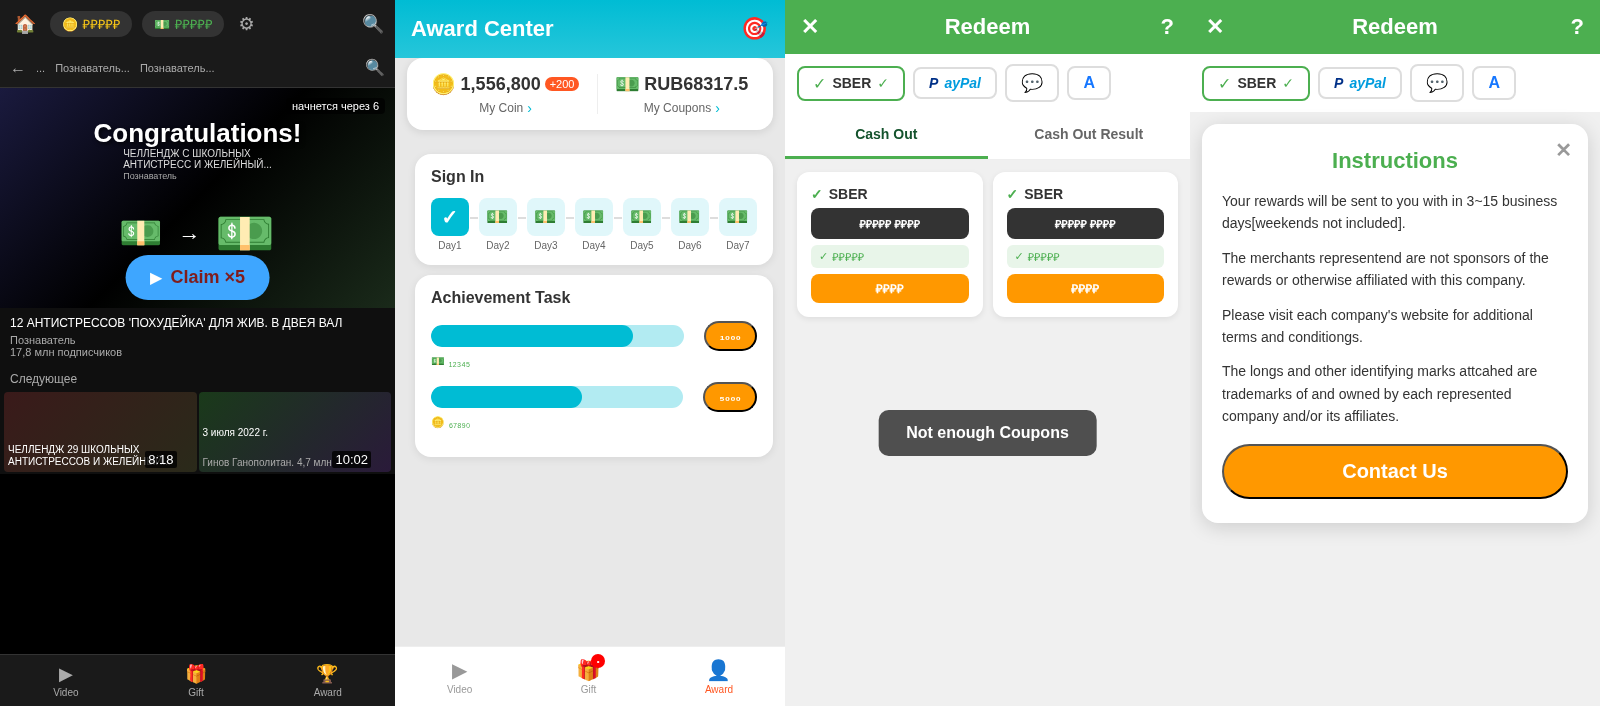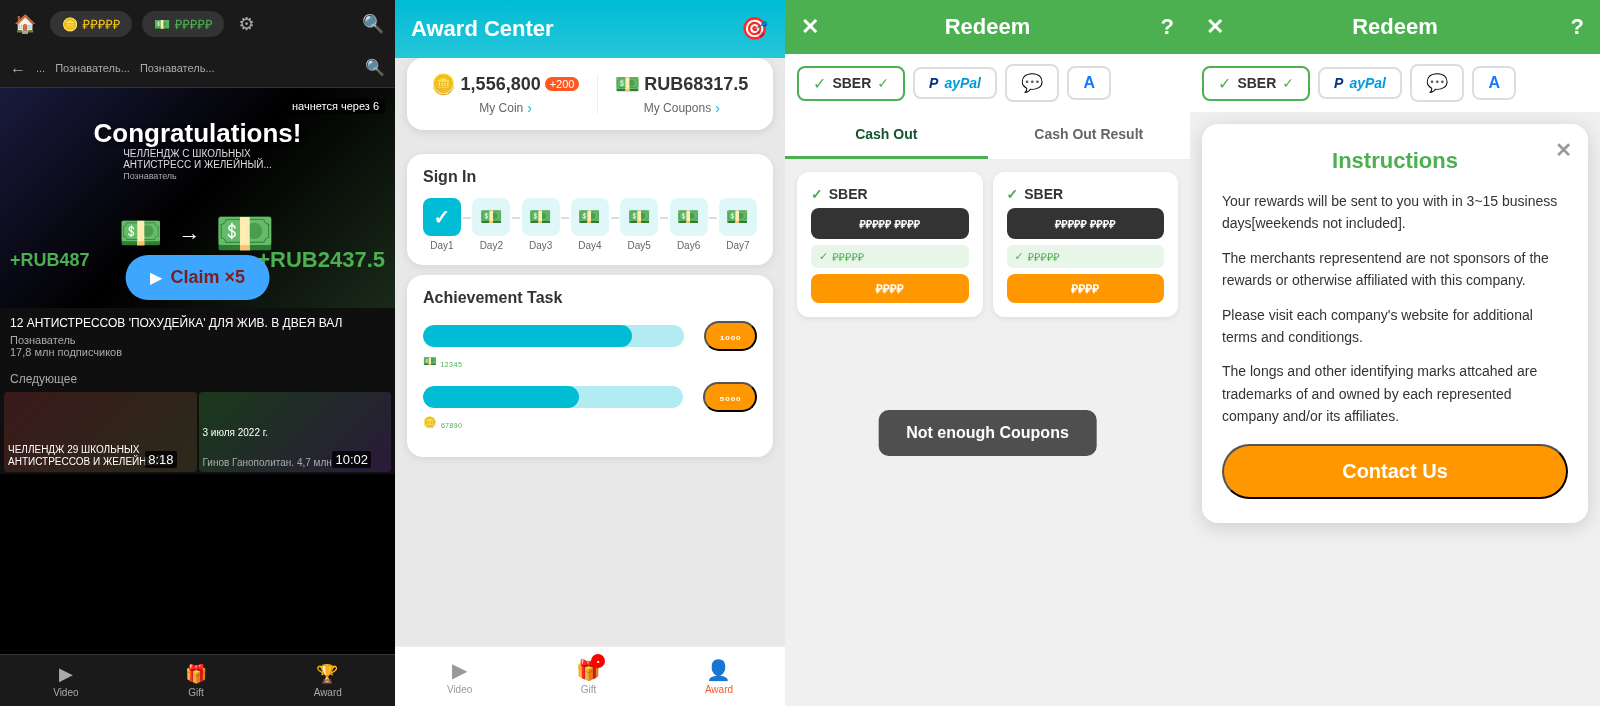--- a/index.html
+++ b/index.html
@@ -302,20 +302,21 @@
     .stat-divider {
       width: 1px;
       height: 40px;
       background: #eee;
     }
     .stat-cash-icon { font-size: 20px; }
     .panel2-scroll {
       flex: 1;
       overflow-y: auto;
       padding: 16px 12px;
+      margin-left: 8px;
     }
     .signin-card {
       background: white;
       border-radius: 16px;
       padding: 14px 16px;
       margin-bottom: 10px;
       box-shadow: 0 2px 8px rgba(0,0,0,0.08);
     }
     .signin-title {
       font-size: 16px;
@@ -707,24 +708,20 @@
       <div class="congratulations-text">Congratulations!</div>
       <div style="position:absolute;top:60px;left:50%;transform:translateX(-50%);color:#aaa;font-size:10px;text-align:left;">
         <span style="color:#ddd;font-size:10px;">ЧЕЛЛЕНДЖ С ШКОЛЬНЫХ<br>АНТИСТРЕСС И ЖЕЛЕЙНЫЙ...</span><br>
         <span style="color:#aaa;font-size:9px;">Познаватель</span>
       </div>
       <div class="money-animation" style="margin-top:70px;">
         <span style="font-size:35px;">💵</span>
         <span style="color:white;font-size:22px;">→</span>
         <span style="font-size:48px;">💵</span>
       </div>
-      <div class="reward-bar">
-        <span class="reward-left">+RUB487</span>
-        <span class="reward-right">+RUB2437.5</span>
-      </div>
       <div class="claim-btn" style="bottom:8px;">
         <span style="color:white;font-size:16px;">▶</span>
         <span class="claim-btn-text">Claim ×5</span>
       </div>
     </div>
     <div class="video-info">
       <div class="video-title">12 АНТИСТРЕССОВ 'ПОХУДЕЙКА' ДЛЯ ЖИВ. В ДВЕЯ ВАЛ</div>
       <div class="channel-name">Познаватель</div>
       <div class="channel-name">17,8 млн подписчиков</div>
     </div>

